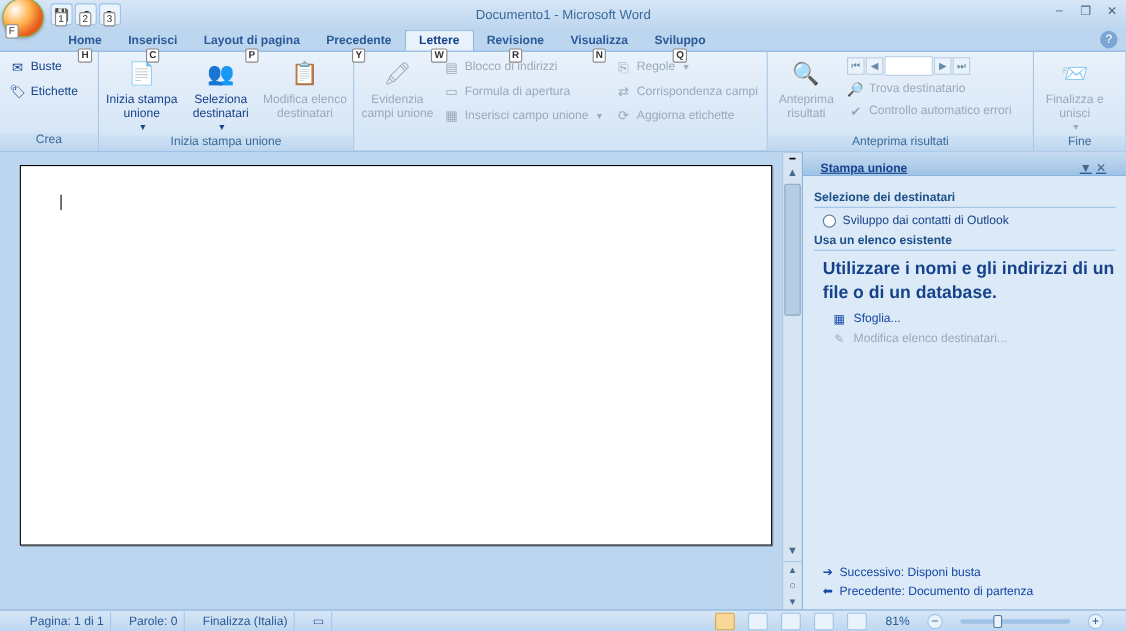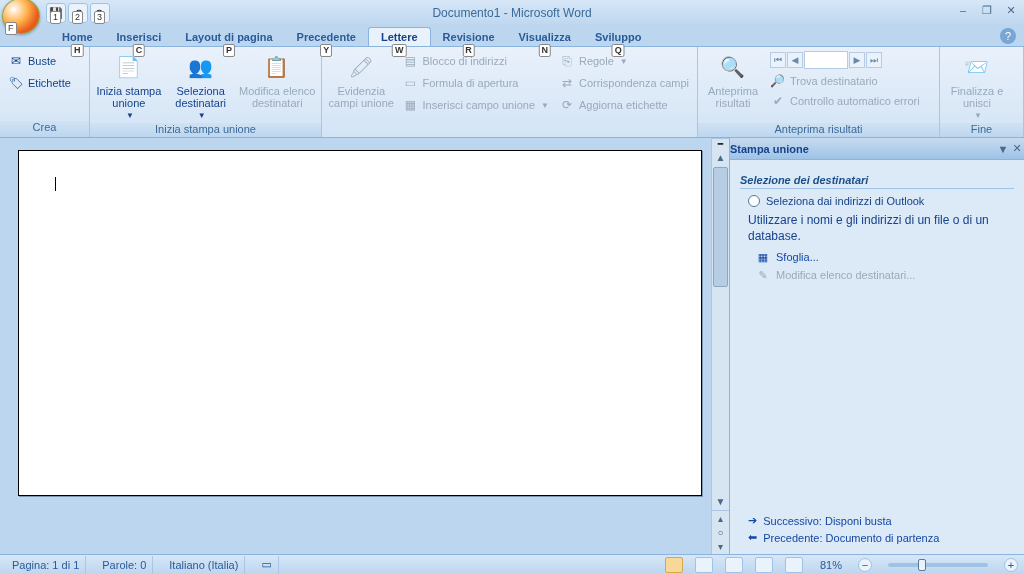--- a/index.html
+++ b/index.html
@@ -47,37 +47,37 @@
 .cursor{position:absolute;top:26px;left:36px;width:1px;height:14px;background:#000;}
 .vscroll{width:18px;background:#d7e5f3;border-left:1px solid #a9c7e4;display:flex;flex-direction:column;}
 .vscroll .arrow{height:16px;text-align:center;color:#4a6a8a;font-size:10px;line-height:16px;}
 .vscroll .thumb{flex:0 0 120px;background:#b7cde4;border:1px solid #8aa8c4;margin:1px;border-radius:2px;}
 .vscroll .track{flex:1;}
 .vscroll .splitbox{height:12px;border-top:1px solid #a9c7e4;font-size:9px;text-align:center;}
 .page-nav{height:44px;border-top:1px solid #a9c7e4;display:flex;flex-direction:column;align-items:center;justify-content:space-around;}
 
 
 .taskpane{width:295px;background:#dce9f6;border-left:1px solid #8ab3dd;display:flex;flex-direction:column;}
-.tp-title{height:22px;background:linear-gradient(#c7dbf0,#9ec3e6);display:flex;align-items:center;padding:0 0;color:#15428b;font-weight:bold;font-size:11px;border-bottom:1px solid #8ab3dd;}
+.tp-title{height:22px;background:linear-gradient(#c7dbf0,#9ec3e6);display:flex;align-items:flex-end;padding:0 16px;color:#15428b;font-weight:bold;font-size:11px;border-bottom:1px solid #8ab3dd;text-decoration:underline;}
 .tp-title .spacer{flex:1;}
 .tp-title .tp-ctl{width:14px;text-align:center;color:#4a6a8a;font-weight:normal;}
 .tp-body{flex:1;padding:8px 10px;overflow:hidden;position:relative;}
-.tp-section{color:#1b4f8a;font-weight:bold;font-size:11px;border-bottom:1px solid #9ec3e6;padding-bottom:2px;margin-bottom:6px;margin-top:6px;font-style:italic;}
+.tp-section{color:#1b4f8a;font-weight:bold;font-size:11px;border-bottom:1px solid #9ec3e6;padding-bottom:2px;margin-bottom:6px;margin-top:6px;}
 .radio-row{display:flex;align-items:center;gap:6px;margin:5px 0 5px 8px;color:#15428b;font-size:11px;}
 .radio{width:12px;height:12px;border:1px solid #5a7a9a;border-radius:50%;display:inline-flex;align-items:center;justify-content:center;background:#fff;}
 .radio.sel::after{content:"";width:6px;height:6px;border-radius:50%;background:#2a7a2a;}
-.tp-text{color:#15428b;font-size:12px;margin:4px 0 6px 8px;line-height:1.35;}
+.tp-text{color:#15428b;font-size:16px;margin:4px 0 6px 8px;line-height:1.35;font-weight:bold;}
 .tp-link{display:flex;align-items:center;gap:6px;margin:4px 0 4px 16px;color:#1547a7;font-size:11px;}
 .tp-link.disabled{color:#9ab;}
 .tp-link .li-ic{width:14px;height:14px;display:inline-flex;align-items:center;justify-content:center;font-size:11px;}
 .tp-footer{position:absolute;bottom:6px;left:10px;right:10px;}
 .tp-stepline{display:flex;align-items:center;gap:6px;margin:4px 0 4px 8px;color:#1547a7;font-size:11px;}
 
 
-.statusbar{position:absolute;bottom:0;left:0;right:0;height:20px;background:linear-gradient(#d7e7f7,#bdd6ef);border-top:1px solid #8ab3dd;display:flex;align-items:center;padding:0 6px;color:#2a5a98;font-size:11px;gap:10px;}
+.statusbar{position:absolute;bottom:0;left:0;right:0;height:20px;background:linear-gradient(#d7e7f7,#bdd6ef);border-top:1px solid #8ab3dd;display:flex;align-items:center;padding:0 21px;color:#2a5a98;font-size:11px;gap:10px;}
 .statusbar .cell{padding:0 6px;border-right:1px solid #a9c7e4;height:18px;display:flex;align-items:center;}
 .statusbar .spacer{flex:1;}
 .view-btn{width:18px;height:16px;border:1px solid #9ec3e6;background:#eaf3fb;margin:0 1px;border-radius:2px;}
 .view-btn.active{background:#f7d899;border-color:#d6a84a;}
 .zoom-slider{width:100px;height:4px;background:#9ec3e6;position:relative;border-radius:2px;margin:0 6px;}
 .zoom-slider .zthumb{position:absolute;top:-4px;left:30%;width:8px;height:12px;background:#eaf3fb;border:1px solid #5a7a9a;border-radius:2px;}
 .zoom-btn{width:14px;height:14px;border:1px solid #9ec3e6;border-radius:7px;text-align:center;line-height:12px;background:#eaf3fb;}
 
 .nav-rec{height:72px;display:flex;align-items:center;gap:1px;padding:0 4px;}
 .nav-btn{width:16px;height:16px;border:1px solid #b5cce4;background:#eaf3fb;display:flex;align-items:center;justify-content:center;color:#6a8aaa;font-size:9px;}
@@ -264,23 +264,24 @@
     <div class="tp-title">
       <span>Stampa unione</span>
       <span class="spacer"></span>
       <span class="tp-ctl">▼</span>
       <span class="tp-ctl">✕</span>
     </div>
     <div class="tp-body">
       <div class="tp-section">Selezione dei destinatari</div>
       <div class="radio-row">
           <span class="radio"></span>
-          <span>Seleziona dai indirizzi di Outlook</span>
-        </div>
-
+          <span>Sviluppo dai contatti di Outlook</span>
+        </div>
+
+      <div class="tp-section">Usa un elenco esistente</div>
       <div class="tp-text">Utilizzare i nomi e gli indirizzi di un file o di un database.</div>
       <div class="tp-link">
           <span class="li-ic">▦</span>
           <span>Sfoglia...</span>
         </div>
       <div class="tp-link disabled">
           <span class="li-ic">✎</span>
           <span>Modifica elenco destinatari...</span>
         </div>
 
@@ -294,21 +295,21 @@
             <span>Precedente: Documento di partenza</span>
           </div>
       </div>
     </div>
   </div>
 </div>
 
 <div class="statusbar">
   <div class="cell">Pagina: 1 di 1</div>
   <div class="cell">Parole: 0</div>
-  <div class="cell">Italiano (Italia)</div>
+  <div class="cell">Finalizza (Italia)</div>
   <div class="cell">
       <span>▭</span>
     </div>
   <div class="spacer"></div>
   <div class="view-btn active"></div>
   <div class="view-btn"></div>
   <div class="view-btn"></div>
   <div class="view-btn"></div>
   <div class="view-btn"></div>
   <span style="margin:0 6px;">81%</span>

